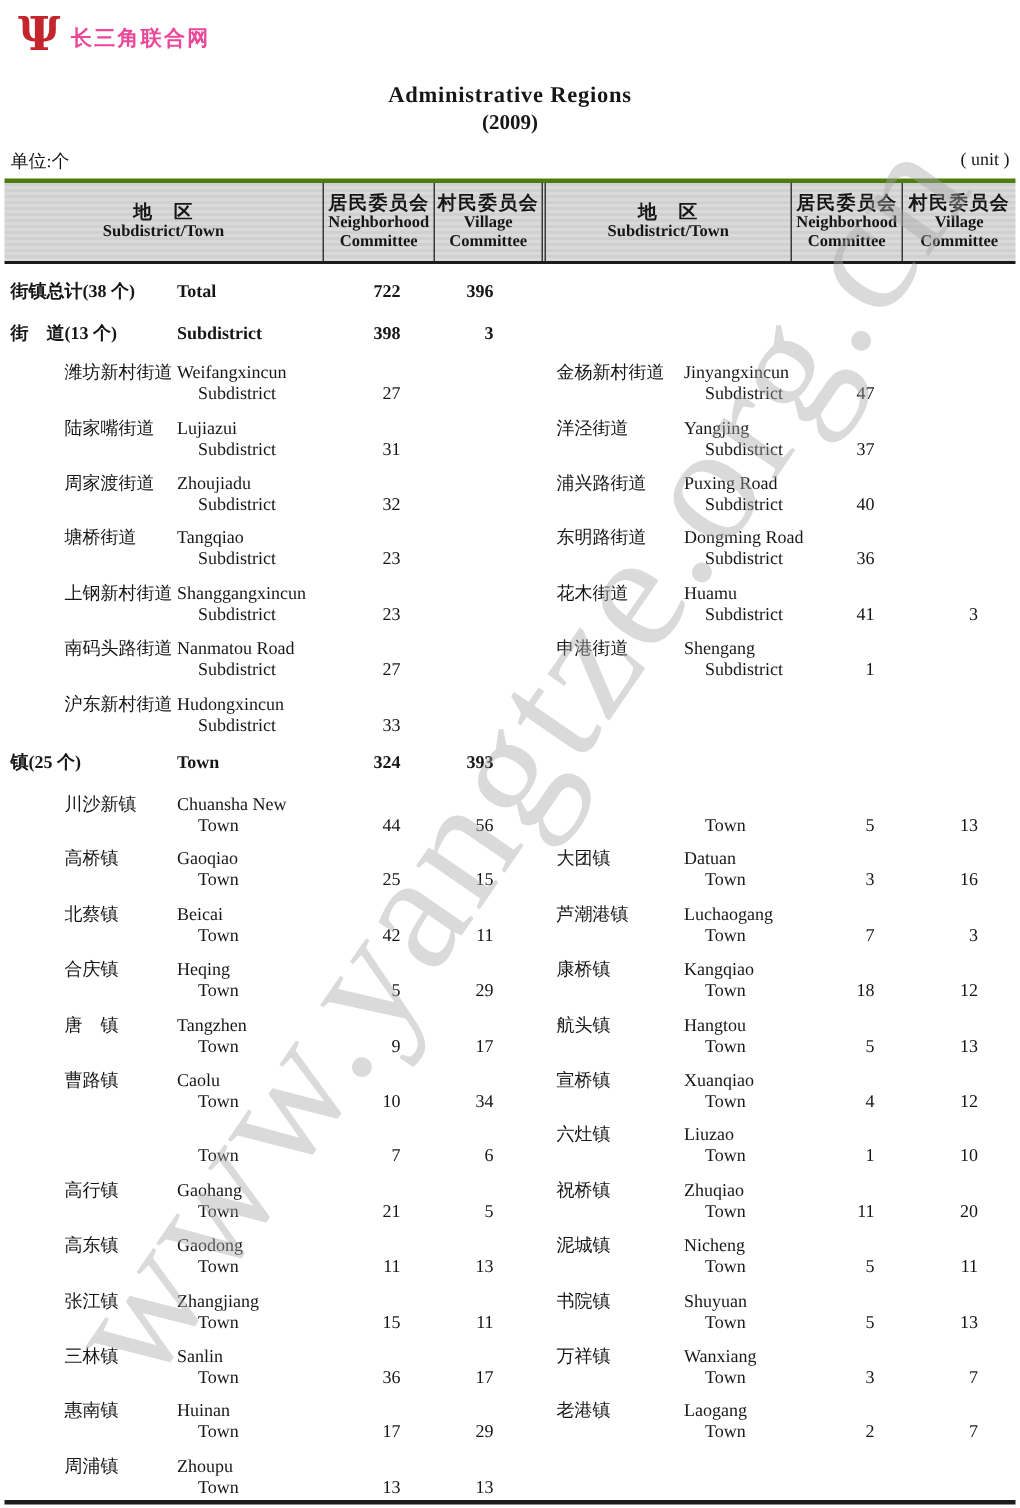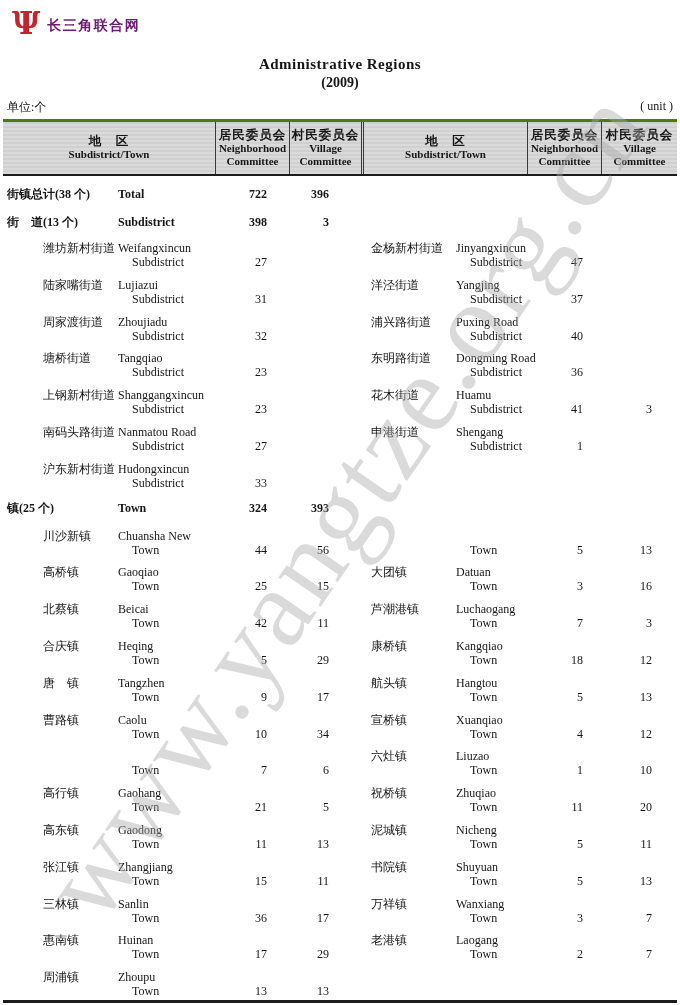--- a/index.html
+++ b/index.html
@@ -5,21 +5,21 @@
   html,body { margin:0; padding:0; background:#ffffff; }
   .page {
     position:relative; width:680px; height:1005px; background:#fff;
     font-family:"Liberation Serif","DejaVu Serif",serif; color:#161616;
     overflow:hidden;
   }
 
   
   .site-header { position:absolute; top:8px; left:12px; display:flex; align-items:center; gap:7px; z-index:2; }
   .logo-icon { color:#c4242b; font-size:31px; line-height:30px; font-weight:bold; font-family:"DejaVu Serif",serif; }
-  .logo-text { font-size:14px; font-weight:bold; letter-spacing:1.5px; color:#701a75;
+  .logo-text { font-size:14px; font-weight:bold; letter-spacing:1.5px; color:#ec4899;
                font-family:Liberation Serif, serif; padding-top:6px; }
 
   
   .title-block { position:absolute; top:41px; left:0; right:0; text-align:center; z-index:2; }
   .title-zh   { font-size:19px; font-weight:bold; letter-spacing:3px; }
   .title-en   { font-size:15px; font-weight:600; margin-top:15px; letter-spacing:0.5px; }
   .title-year { font-size:14px; font-weight:bold; margin-top:2px; }
 
   .unit-row { position:absolute; top:99px; left:7px; right:7px; display:flex;
               justify-content:space-between; font-size:12px; z-index:2; }

